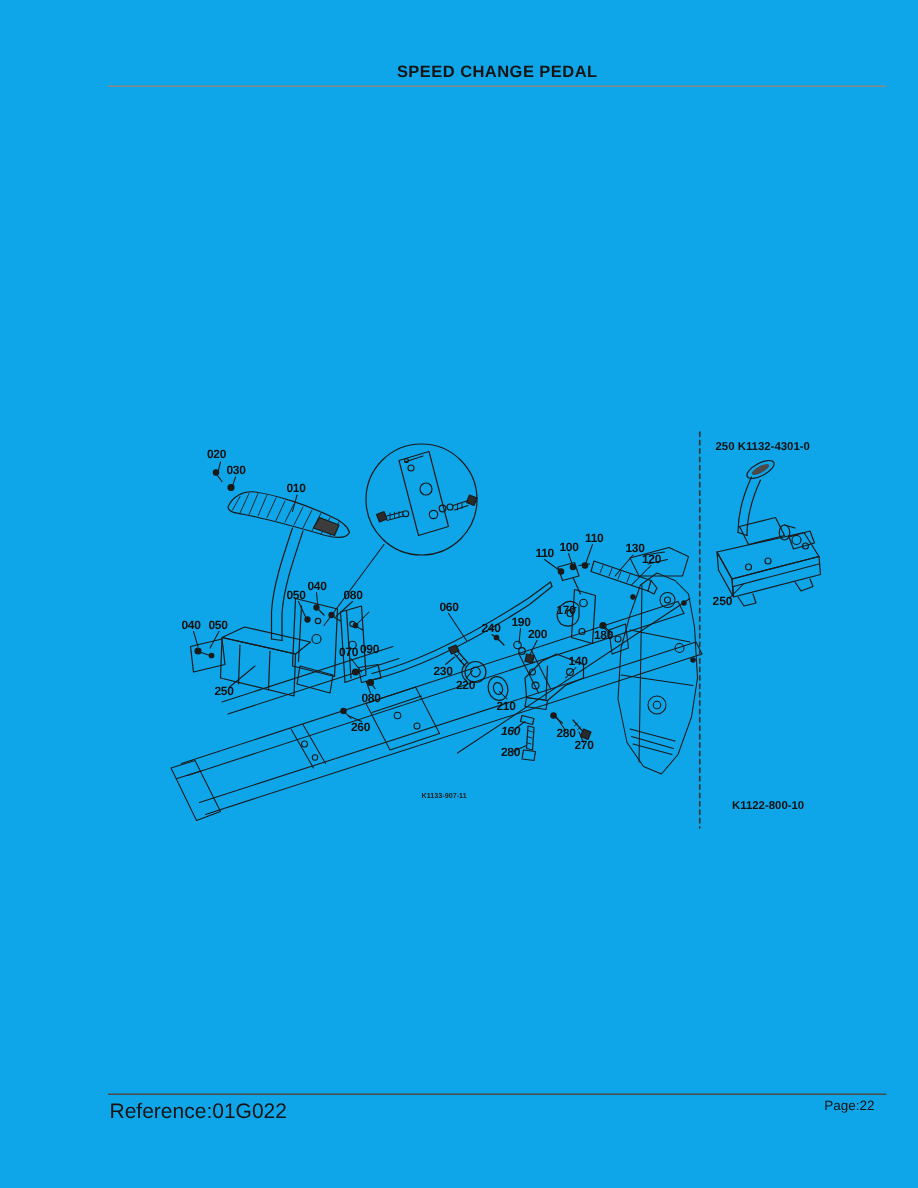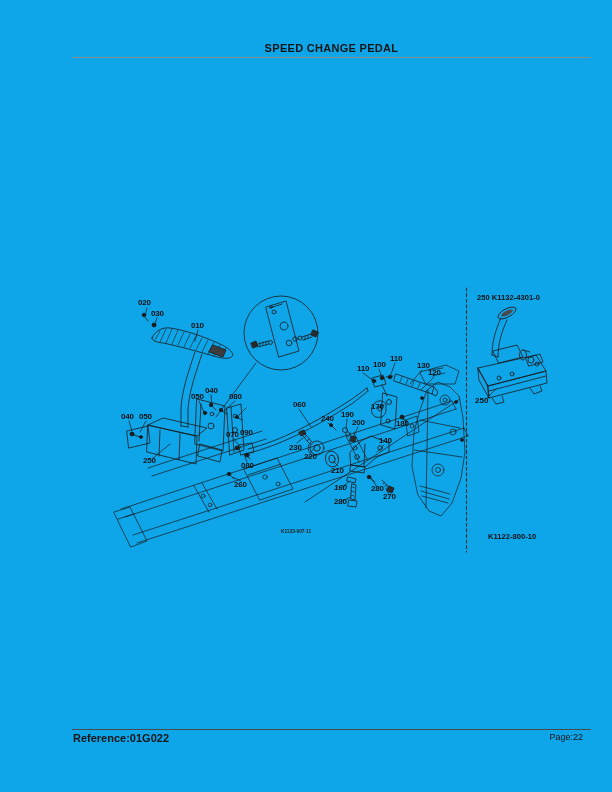--- a/index.html
+++ b/index.html
@@ -19,21 +19,21 @@
   .title-rule{
     position:absolute;left:72px;top:57px;width:519px;height:0;
     border-top:1px solid #8a8a8a;
   }
   .footer-rule{
     position:absolute;left:72px;top:729px;width:519px;height:0;
     border-top:1.2px solid #4a4a4a;
   }
   .footer-left{
     position:absolute;left:73px;top:732px;
-    font-size:11px;font-weight:bold;color:#141414;
+    font-size:14px;font-weight:normal;color:#141414;
   }
   .footer-right{
     position:absolute;right:29px;top:732px;
     font-size:9px;font-weight:normal;color:#141414;
   }
   svg.illustration{position:absolute;left:0;top:0;}
   .callout{
     position:absolute;
     font-size:8px;font-weight:bold;color:#111;
     line-height:8px;white-space:nowrap;

